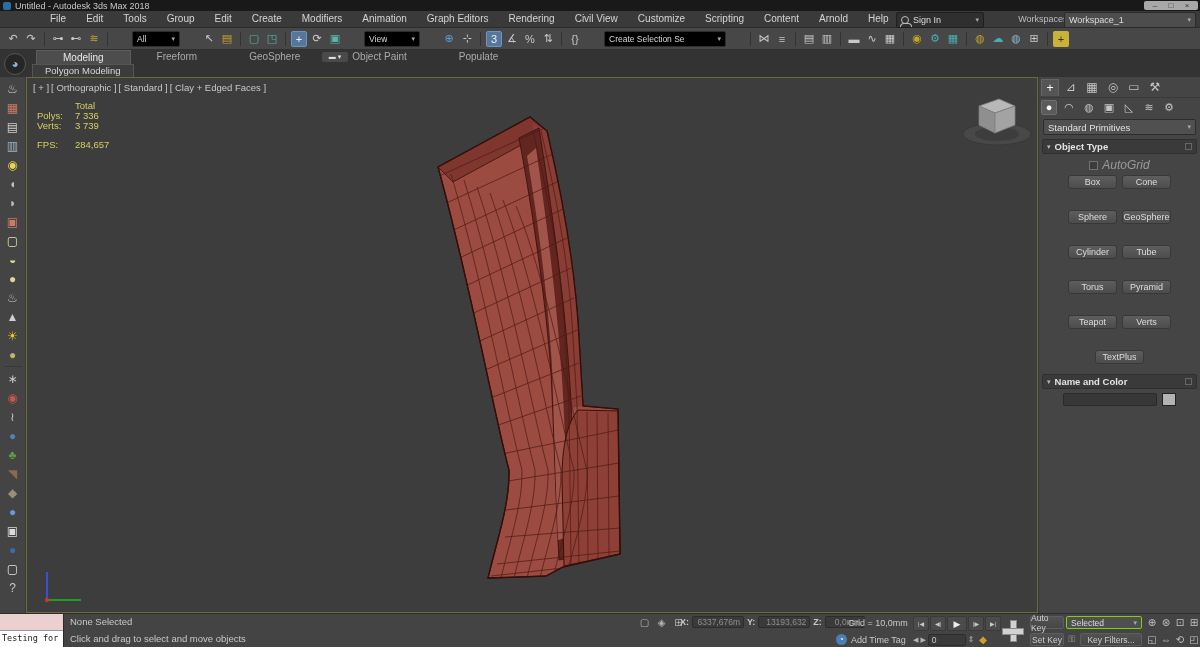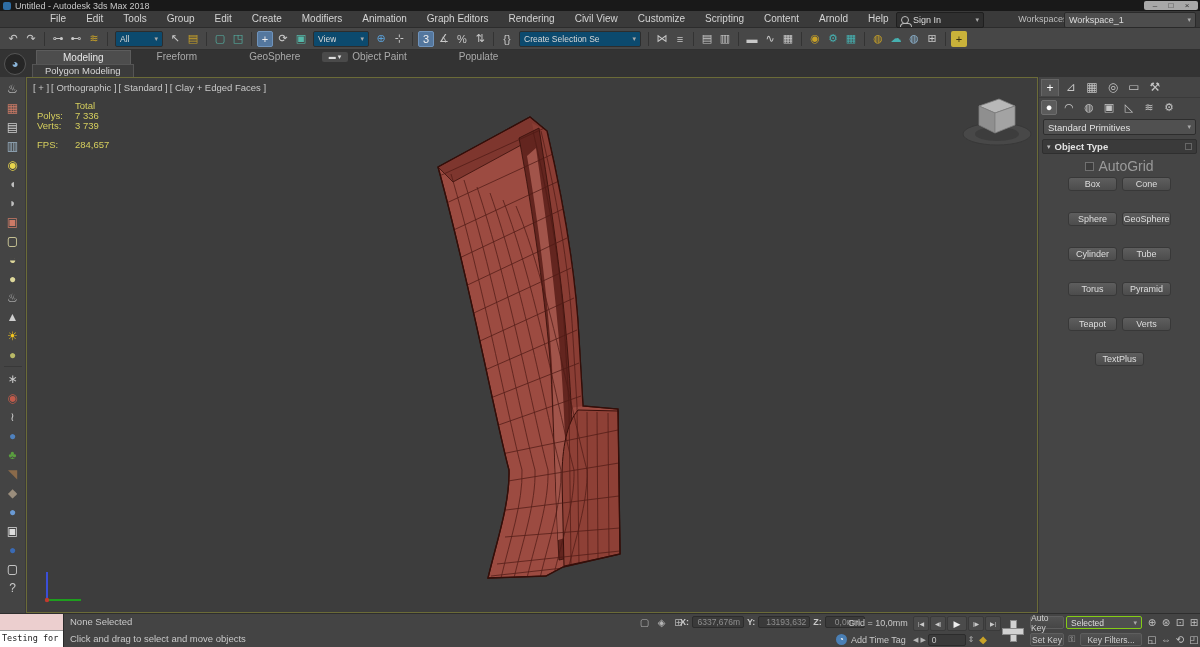--- a/index.html
+++ b/index.html
@@ -27,22 +27,22 @@
            display:flex;align-items:center;justify-content:space-between;padding:0 4px;border-radius:2px;}
   .ws-value{font-size:9px;color:#ddd;}
   .drop-arrow{font-size:7px;color:#aaa;}
   
   .toolbar{position:absolute;left:0;top:28px;width:1200px;height:22px;background:#474747;
            border-bottom:1px solid #303030;display:flex;align-items:center;padding-left:4px;box-sizing:border-box;}
   .icon16{display:inline-flex;width:16px;height:16px;align-items:center;justify-content:center;
           font-size:11px;color:#c8c8c8;margin:0 1px;border-radius:2px;cursor:default;}
   .icon16.active{background:#54779e;border:1px solid #6f93bb;box-sizing:border-box;color:#eee;}
   .tb-sep{width:1px;height:14px;background:#333;margin:0 4px;display:inline-block;}
-  .tb-drop{display:inline-flex;height:14px;background:#0c4a6e;border:1px solid #2d2d2d;border-radius:2px;
-           align-items:center;justify-content:space-between;padding:0 4px;margin:0 3px;}
+  .tb-drop{display:inline-flex;height:14px;background:#000000;border:1px solid #2d2d2d;border-radius:2px;
+           align-items:center;justify-content:space-between;padding:0 4px;margin:0 20px;}
   .tb-drop-label{font-size:8.5px;color:#d8d8d8;white-space:nowrap;overflow:hidden;}
   .tb-drop-arrow{font-size:7px;color:#aaa;margin-left:3px;}
   
   .ribbon{position:absolute;left:0;top:50px;width:1200px;height:27px;background:#333;}
   .ribbon-logo{position:absolute;left:4px;top:3px;width:20px;height:20px;border-radius:50%;
                background:#262626;border:1px solid #555;display:flex;align-items:center;justify-content:center;
                color:#8ab4d8;font-size:12px;}
   .ribbon-tabs{position:absolute;left:36px;top:0;height:14px;display:flex;}
   .ribbon-tab{padding:0 26px;font-size:10px;color:#aaa;line-height:14px;}
   .ribbon-tab.active{background:#4d4d4d;color:#e8e8e8;border:1px solid #5c5c5c;border-bottom:none;box-sizing:border-box;}
@@ -82,21 +82,21 @@
   .cp-drop-label{font-size:9.5px;color:#e0e0e0;}
   .rollout{margin:4px 3px 0 3px;}
   .rollout-head{height:13px;background:#3a3a3a;border:1px solid #2f2f2f;border-radius:2px;
                 display:flex;align-items:center;padding:0 4px;gap:4px;}
   .rollout-arrow{font-size:7px;color:#bbb;}
   .rollout-title{font-size:9.5px;font-weight:bold;color:#e3e3e3;flex:1;}
   .rollout-pin{width:5px;height:5px;border:1px solid #666;}
   .rollout-body{padding:4px 0 6px 0;}
   .autogrid{display:flex;align-items:center;justify-content:center;gap:4px;margin-bottom:3px;}
   .autogrid .cb{width:7px;height:7px;border:1px solid #707070;background:#3c3c3c;}
-  .autogrid-label{font-size:14px;color:#9a9a9a;}
+  .autogrid-label{font-size:12px;color:#9a9a9a;font-style:italic;}
   .obj-grid{display:flex;flex-wrap:wrap;justify-content:center;gap:21px 5px;padding:0 6px;}
   .obj-btn{width:47px;height:12px;line-height:12px;text-align:center;font-size:9px;color:#dedede;
            background:linear-gradient(#5e5e5e,#4c4c4c);border:1px solid #383838;border-radius:3px;cursor:default;}
   .name-row{display:flex;align-items:center;gap:5px;justify-content:center;margin-top:4px;}
   .name-input{width:92px;height:11px;background:#373737;border:1px solid #2a2a2a;border-radius:2px;}
   .color-swatch{width:12px;height:11px;background:#b3b3b3;border:1px solid #222;}
   
   .statusbar{position:absolute;left:0;top:613px;width:1200px;height:34px;background:#444;border-top:1px solid #2e2e2e;box-sizing:border-box;}
   .listener{position:absolute;left:0;top:0;width:64px;height:34px;border-right:1px solid #2a2a2a;box-sizing:border-box;}
   .listener-macro{height:16px;background:#eccfcf;border-bottom:1px solid #999;}
@@ -430,20 +430,31 @@
             <span class="obj-btn">Tube</span>
             <span class="obj-btn">Torus</span>
             <span class="obj-btn">Pyramid</span>
             <span class="obj-btn">Teapot</span>
             <span class="obj-btn">Verts</span>
             <span class="obj-btn">TextPlus</span>
           </div>
       </div>
     </div>
 
+    <div class="rollout">
+      <div class="rollout-head">
+        <span class="rollout-arrow">▾</span>
+        <span class="rollout-title">Name and Color</span>
+        <span class="rollout-pin"></span>
+      </div>
+      <div class="name-row">
+        <span class="name-input"></span>
+        <span class="color-swatch"></span>
+      </div>
+    </div>
   </div>
 
   <div class="statusbar">
     <div class="listener">
       <div class="listener-macro"></div>
       <div class="listener-script">Testing for |</div>
     </div>
 
     <div class="st-row1">None Selected</div>
     <div class="st-row2">Click and drag to select and move objects</div>

